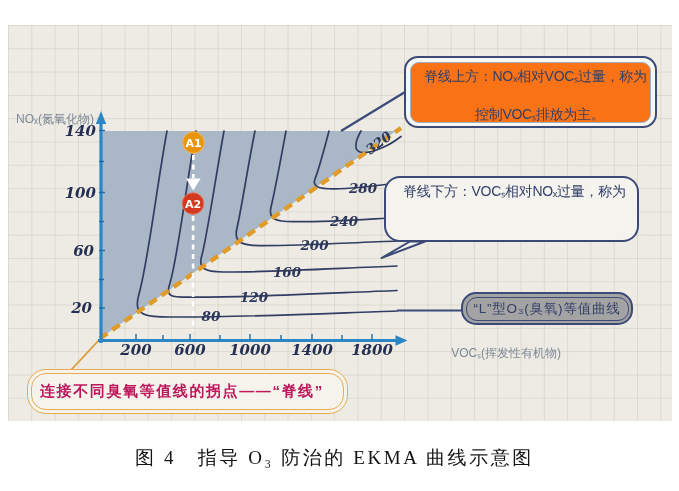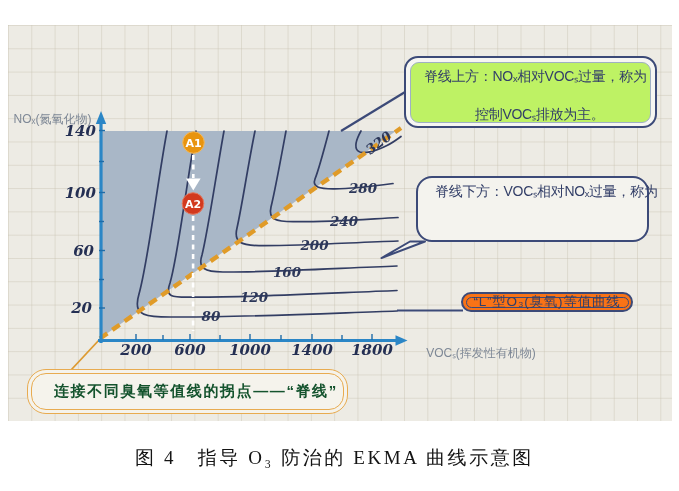--- a/index.html
+++ b/index.html
@@ -6,43 +6,43 @@
   body{width:679px;height:491px;background:#ffffff;position:relative;overflow:hidden;
        font-family:"Liberation Sans", sans-serif;}
   .slide{position:absolute;left:8px;top:25px;width:664px;height:396px;
          background-color:#edebe4;
          background-image:
            linear-gradient(to right, rgba(198,192,174,.42) 1px, transparent 1px),
            linear-gradient(to bottom, rgba(198,192,174,.42) 1px, transparent 1px);
          background-size:23.3px 23.3px;}
   svg.plot{position:absolute;left:0;top:0;}
   .axis-title{position:absolute;color:#7e8896;font-size:12px;letter-spacing:0;}
-  #ylabel{left:8px;top:111px;width:89px;text-align:center;}
-  #xlabel{left:401px;top:344px;width:160px;text-align:center;}
+  #ylabel{left:8px;top:111px;width:89px;text-align:left;padding-left:8px;}
+  #xlabel{left:401px;top:344px;width:160px;text-align:right;}
   .callout{position:absolute;box-sizing:border-box;}
   .co-line{position:absolute;white-space:nowrap;font-size:14px;color:#333f68;line-height:14px;letter-spacing:-0.3px;}
   #box-above{left:404px;top:56px;width:253px;height:72px;border:2.5px solid #3c4a78;
              border-radius:14px;background:#f6f6f2;}
   #box-above .inner{position:absolute;left:4px;top:3.5px;right:4px;bottom:3.5px;
-             background:#bef264;border:1px solid #9fb0c4;border-radius:9px;padding-left:14px;}
-  #box-below{left:416px;top:176px;width:233px;height:66px;border:2.5px solid #3c4a78;
+             background:#f97316;border:1px solid #9fb0c4;border-radius:9px;padding-left:14px;}
+  #box-below{left:384px;top:176px;width:255px;height:66px;border:2.5px solid #3c4a78;
              border-radius:16px;background:#f4f3ee;}
-  #box-lshape-outer{left:461px;top:292px;width:172px;height:20px;border:2px solid #3c4a78;
-             border-radius:15px;background:#f97316;}
+  #box-lshape-outer{left:461px;top:292px;width:172px;height:33px;border:2px solid #3c4a78;
+             border-radius:15px;background:#a3a3a3;}
   #box-lshape-inner{position:absolute;left:2.5px;top:2.5px;right:2.5px;bottom:2.5px;
              border:1.5px solid #3c4a78;border-radius:11px;
              display:flex;align-items:center;justify-content:center;
              font-size:13.5px;color:#333f68;white-space:nowrap;letter-spacing:0.8px;}
   #box-ridge-outer{left:27px;top:369px;width:321px;height:45px;border:1.6px solid #e8ab50;
              border-radius:19px;background:#f5f3ec;}
   #box-ridge-inner{position:absolute;left:3px;top:3px;right:3px;bottom:3px;
              border:1.6px solid #e8ab50;border-radius:15px;
              display:flex;align-items:center;
-             font-size:15px;font-weight:bold;color:#14532d;white-space:nowrap;
-             padding-left:22px;letter-spacing:1.6px;}
+             font-size:15px;font-weight:bold;color:#be185d;white-space:nowrap;
+             padding-left:8px;letter-spacing:1.6px;}
   #caption{position:absolute;left:-5px;top:445px;width:679px;text-align:center;
            font-family:"Liberation Serif", serif;font-size:19px;color:#141414;
            letter-spacing:2.6px;}
   .tick-label{font-family:"DejaVu Serif", serif;font-style:italic;font-weight:bold;
               fill:#242f53;font-size:15px;}
   .contour-label{font-family:"DejaVu Serif", serif;font-style:italic;font-weight:bold;
               fill:#2c3759;font-size:13.5px;}
   .marker-label{font-family:"DejaVu Sans", sans-serif;font-weight:bold;fill:#ffffff;
               font-size:11px;}
 </style>

